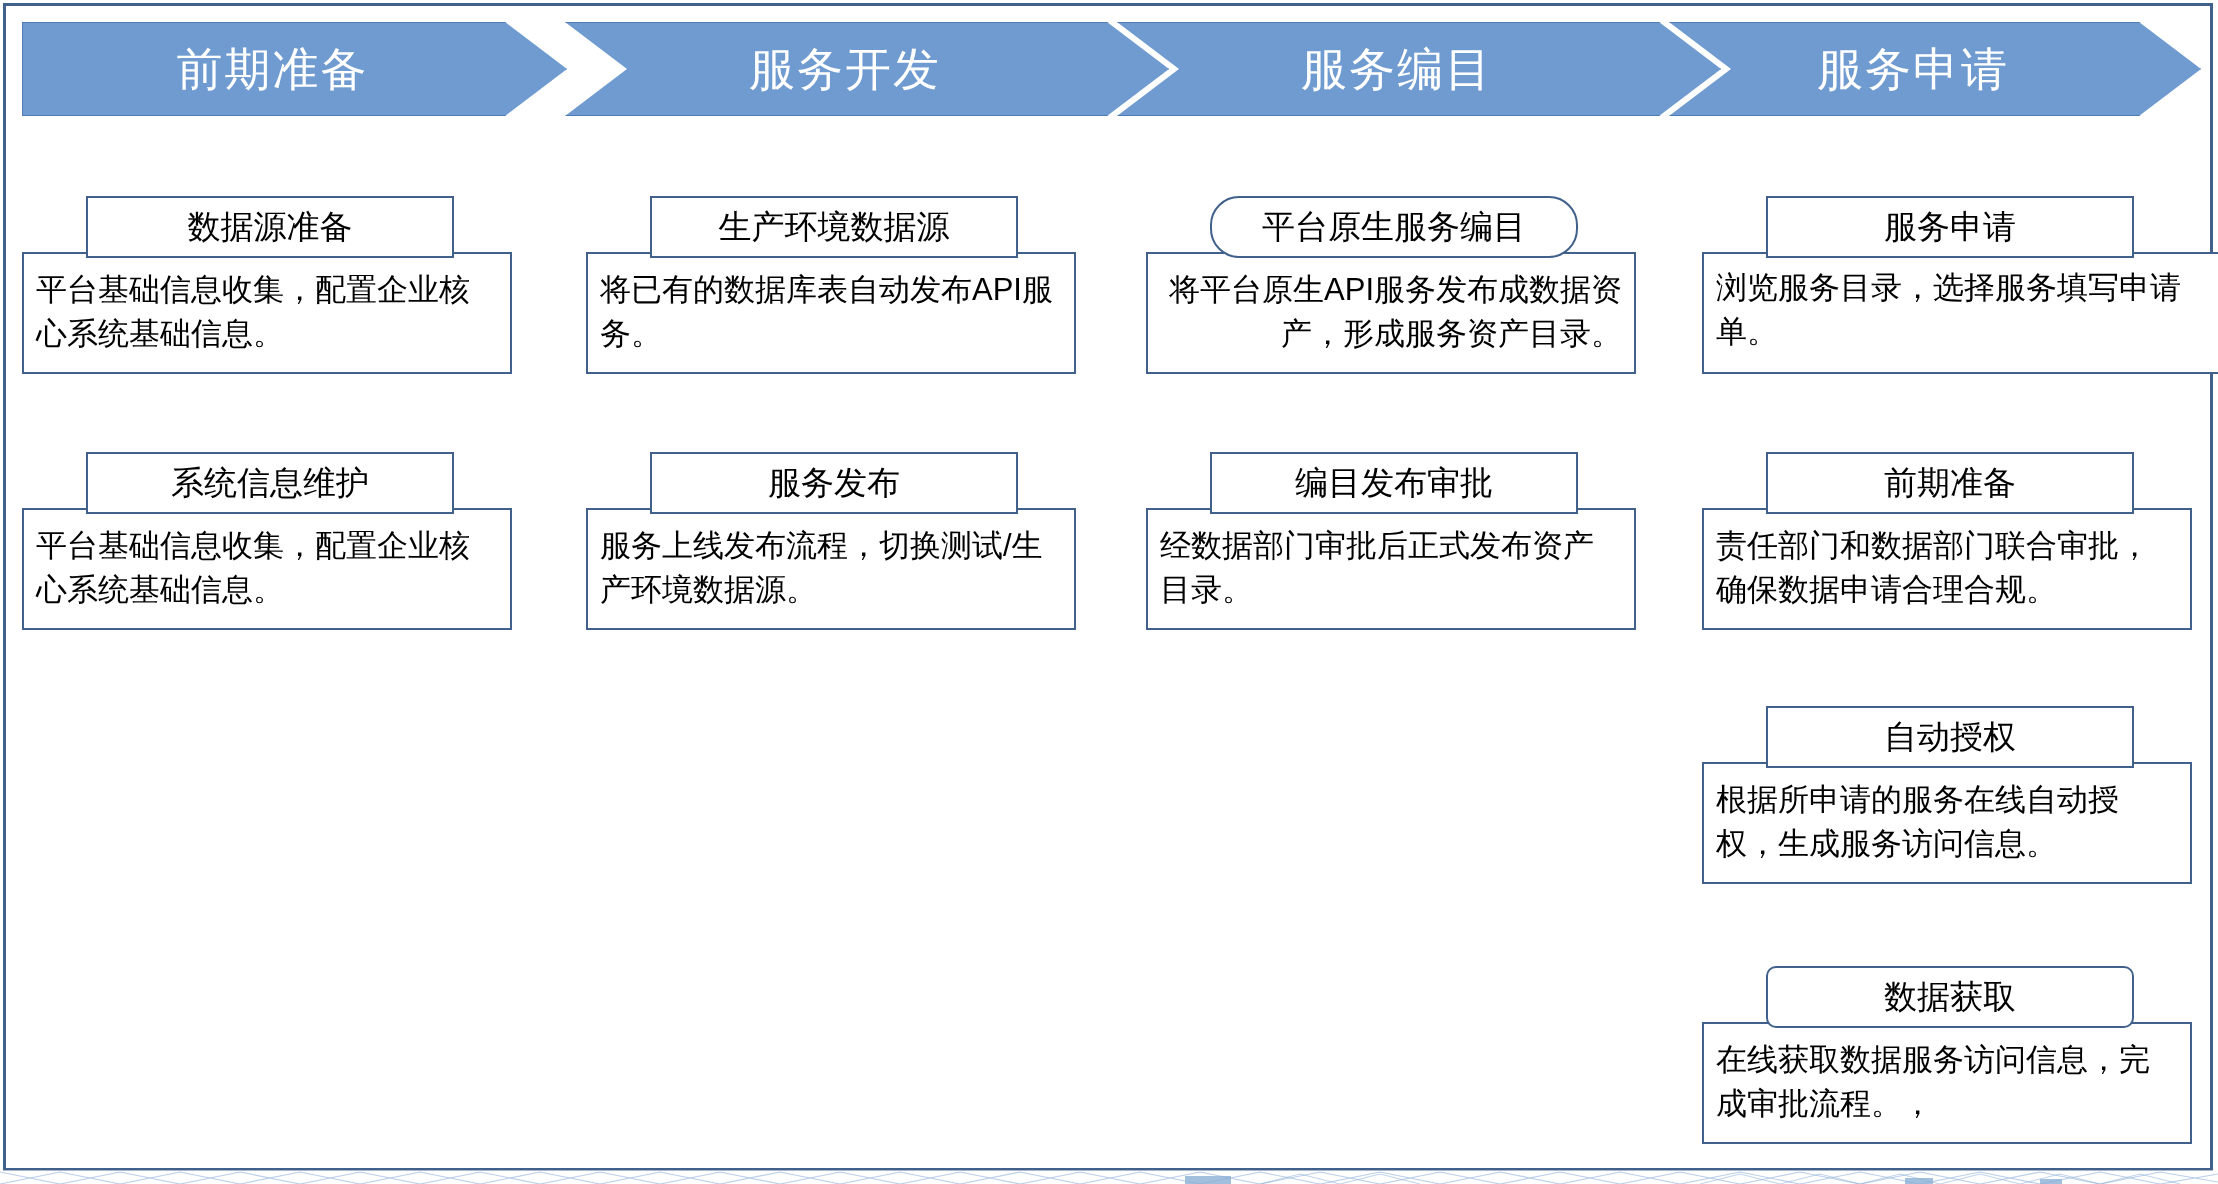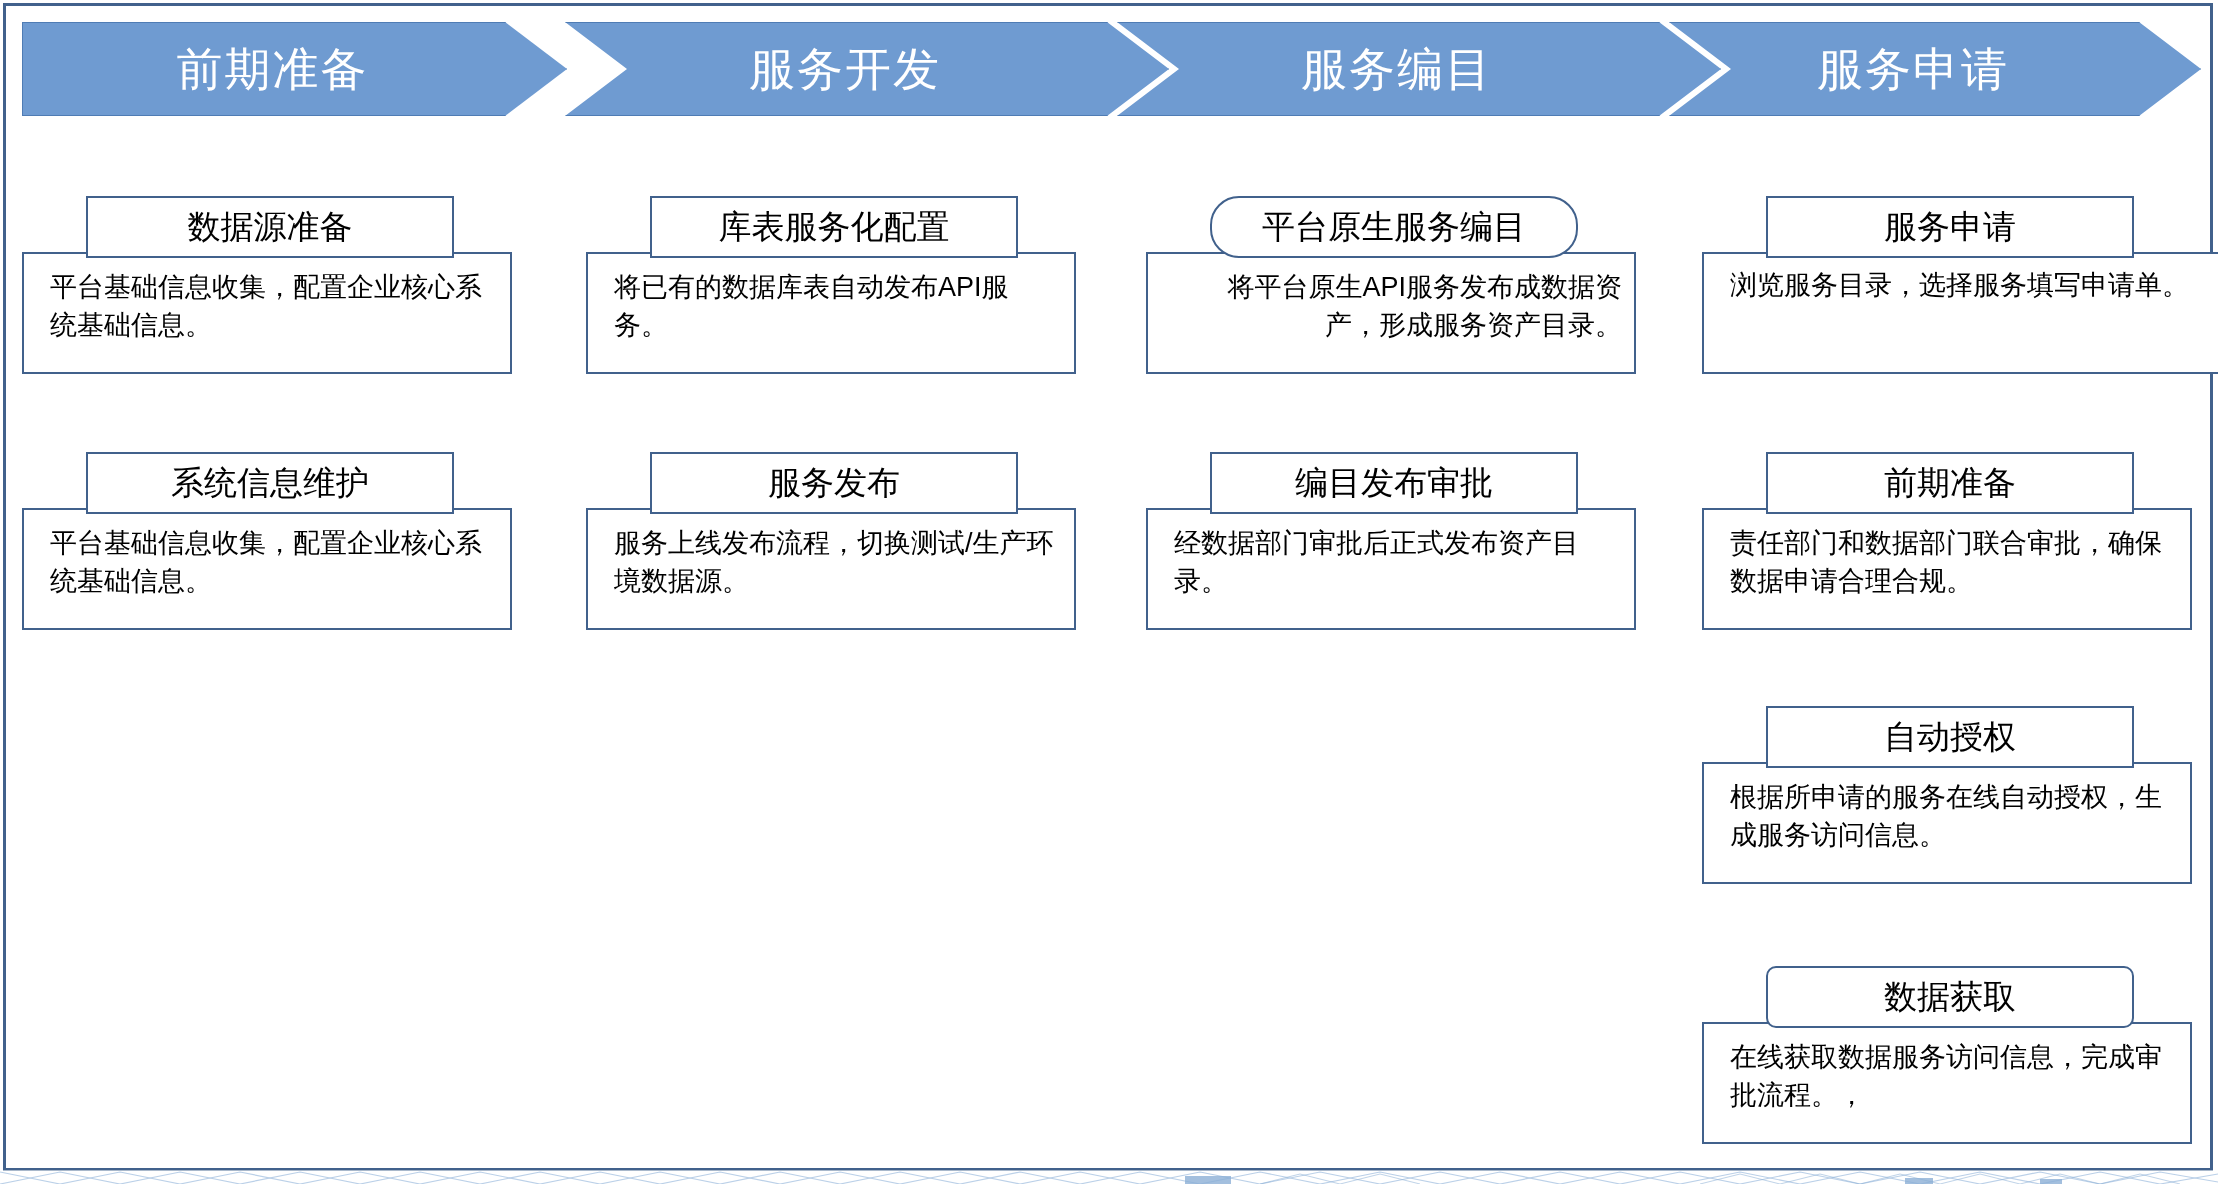--- a/index.html
+++ b/index.html
@@ -98,24 +98,24 @@
     z-index: 3;
     padding: 0 10px;
   }
   .card-body {
     position: absolute;
     left: 0;
     top: 56px;
     border: 2px solid #41618c;
     box-sizing: border-box;
     background: #ffffff;
-    font-size: 27px;
+    font-size: 31px;
     line-height: 1.42;
     color: #000000;
-    padding: 14px 12px 10px 26px;
+    padding: 14px 12px 10px 12px;
     z-index: 1;
   }
 
   
   .bottom-strip {
     position: absolute;
     left: 0;
     bottom: 0;
     width: 2218px;
     height: 14px;
@@ -150,21 +150,21 @@
     <div class="card-title" style="width:368px;">数据源准备</div>
     <div class="card-body" style="width:490px; height:122px;">平台基础信息收集，配置企业核心系统基础信息。</div>
   </div>
 
   <div class="card" style="left:22px; top:452px; width:500px;">
     <div class="card-title" style="width:368px;">系统信息维护</div>
     <div class="card-body" style="width:490px; height:122px;">平台基础信息收集，配置企业核心系统基础信息。</div>
   </div>
 
   <div class="card" style="left:586px; top:196px; width:500px;">
-    <div class="card-title" style="width:368px;">库表服务化配置</div>
+    <div class="card-title" style="width:368px;">生产环境数据源</div>
     <div class="card-body" style="width:490px; height:122px;">将已有的数据库表自动发布API服务。</div>
   </div>
 
   <div class="card" style="left:586px; top:452px; width:500px;">
     <div class="card-title" style="width:368px;">服务发布</div>
     <div class="card-body" style="width:490px; height:122px;">服务上线发布流程，切换测试/生产环境数据源。</div>
   </div>
 
   <div class="card" style="left:1146px; top:196px; width:500px;">
     <div class="card-title" style="width:368px;border-radius:29px;">平台原生服务编目</div>

